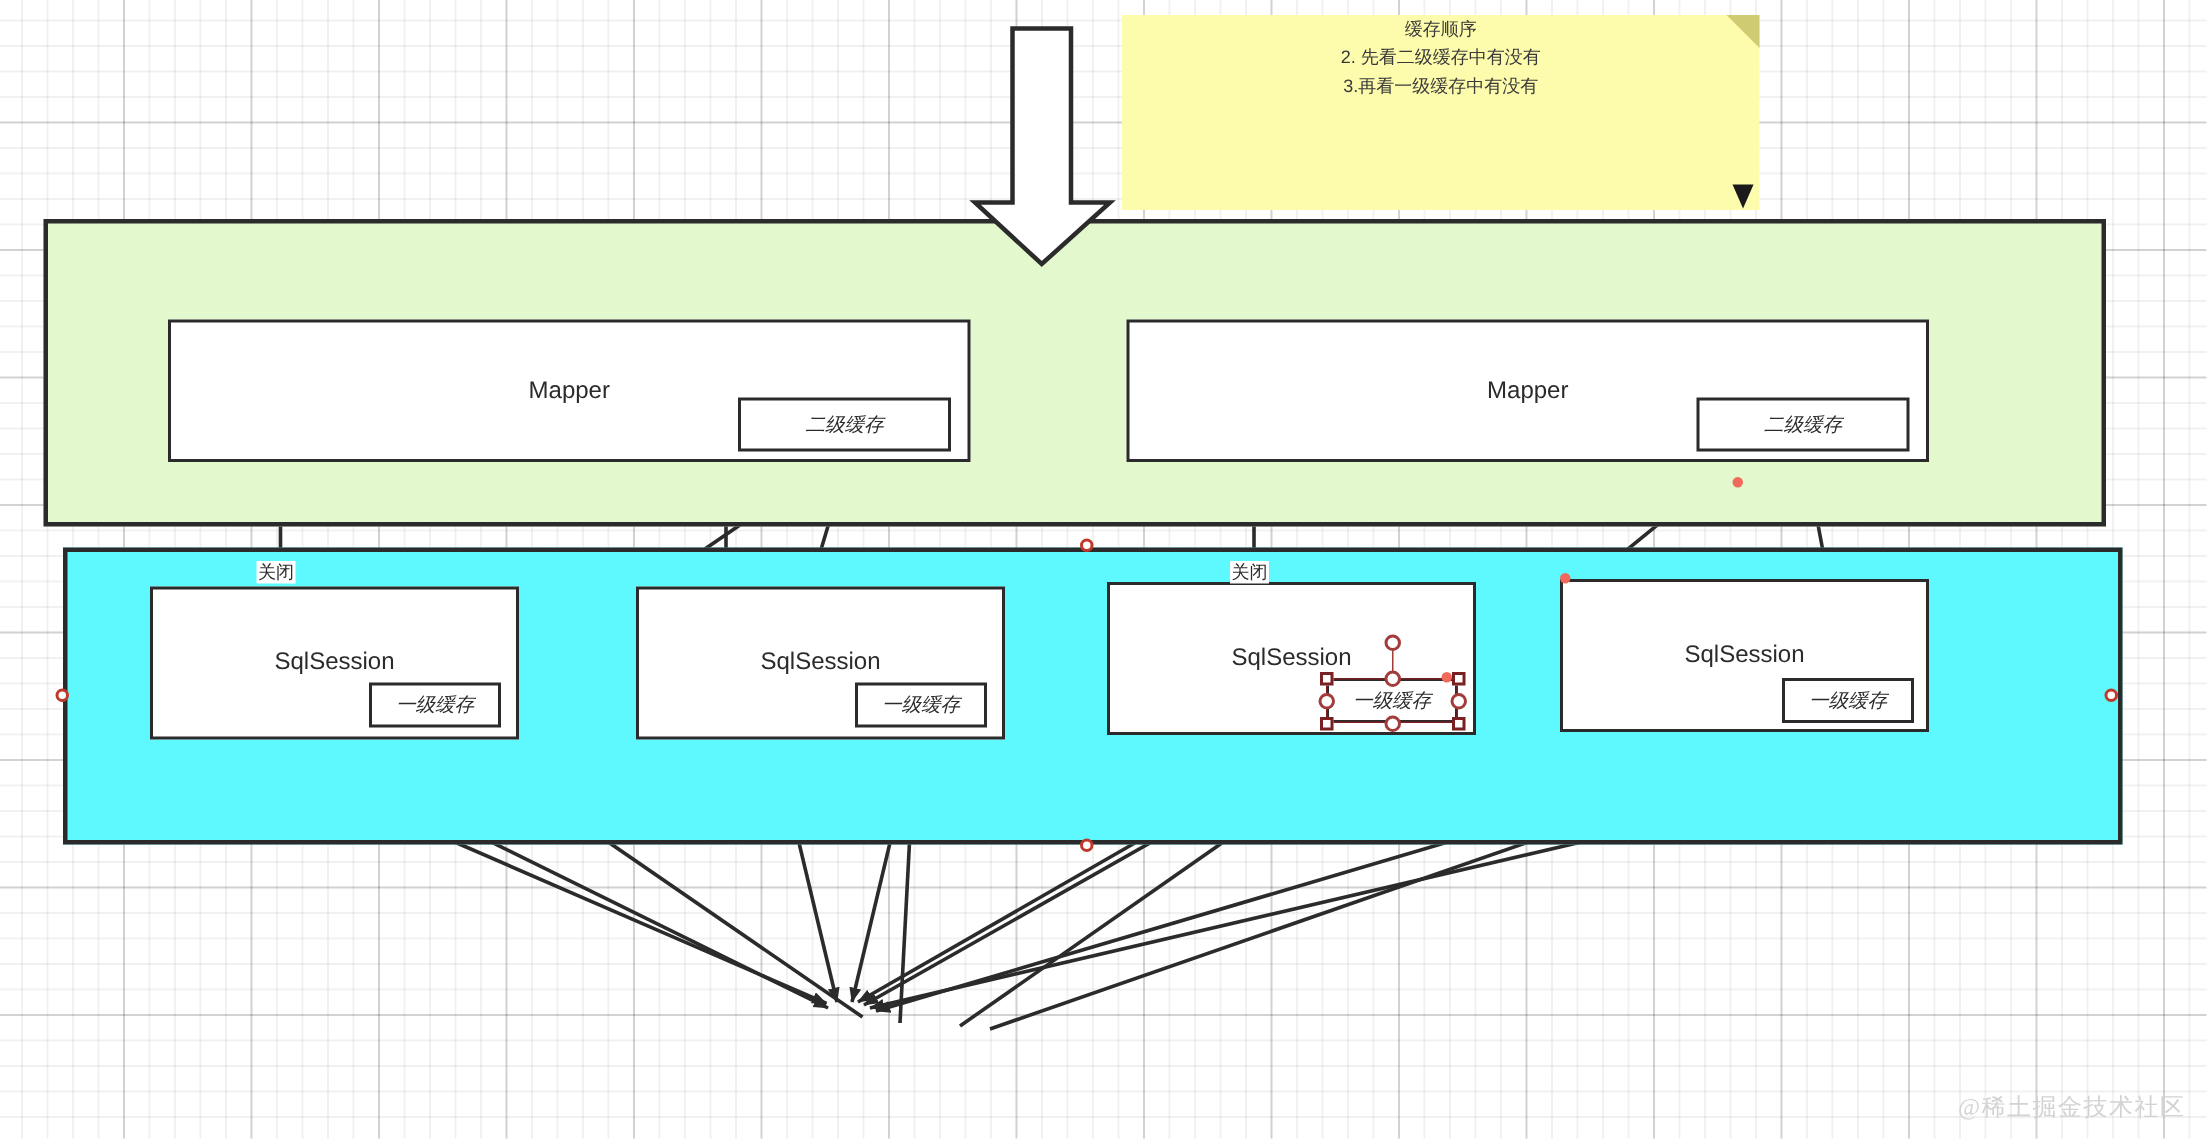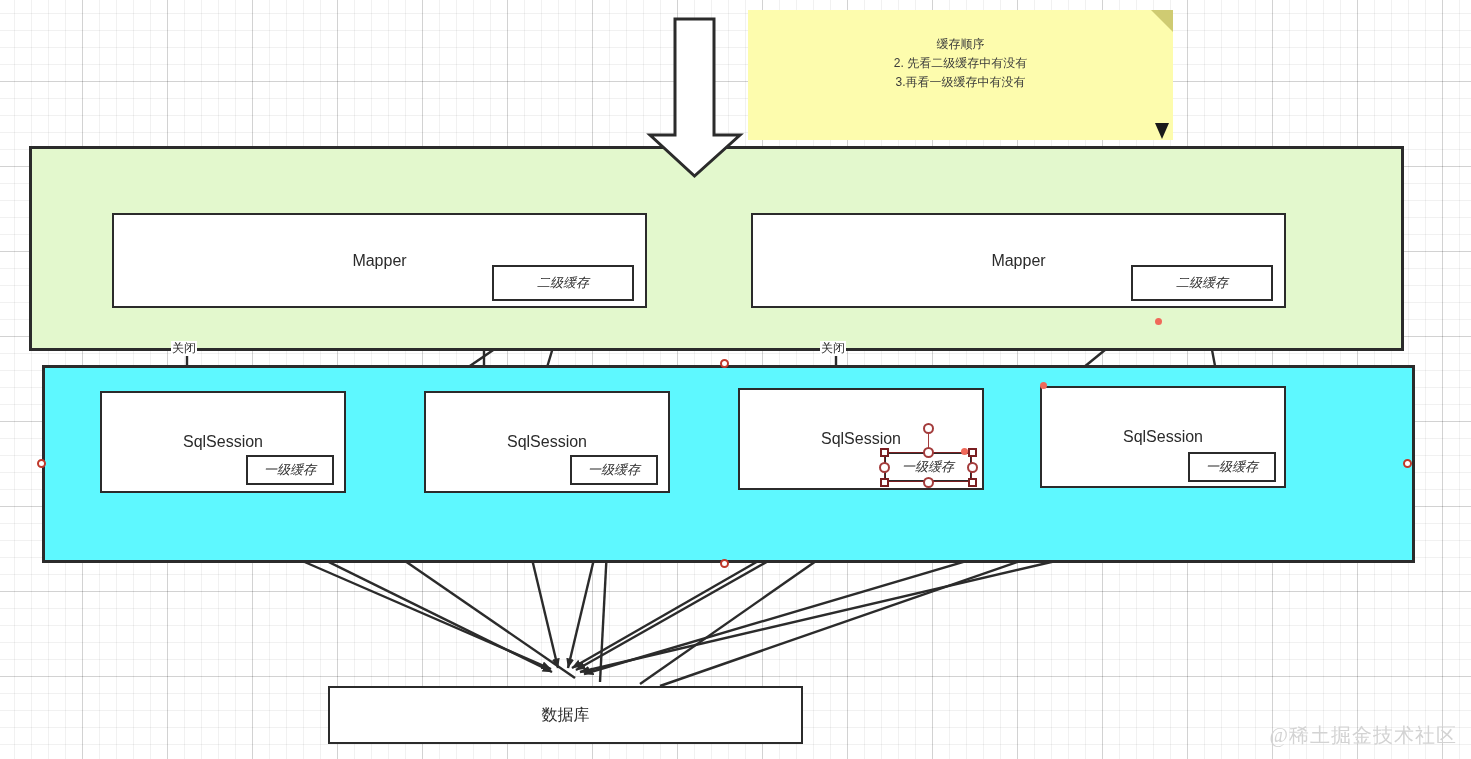--- a/index.html
+++ b/index.html
@@ -53,21 +53,20 @@
     font-style:italic;
   }
   .note{
     position:absolute;
     background:#fdfcad;
     box-sizing:border-box;
     font-size:12px;
     color:#3a3a3a;
     text-align:center;
     line-height:19px;
-    padding-top:25px;
   }
   .note .fold{
     position:absolute;right:0;top:0;
     width:0;height:0;
     border-left:22px solid transparent;
     border-top:22px solid #cfcb72;
   }
   .note .tri{
     position:absolute;right:4px;bottom:1px;
     width:0;height:0;
@@ -76,25 +75,26 @@
     border-top:16px solid #1a1a1a;
   }
   .edge-label{
     position:absolute;
     background:#ffffff;
     font-size:12px;
     color:#2b2b2b;
     padding:0 1px;
     line-height:15px;
     white-space:nowrap;
+    margin-top:33px;
   }
   .watermark{
     position:absolute;
     right:14px;bottom:10px;
-    font-size:20px;
+    font-size:16px;
     color:#d3d3d3;
     letter-spacing:1px;
     font-family:"Liberation Serif","DejaVu Serif",serif;
   }
   .handle-sq{
     position:absolute;width:9px;height:9px;
     background:#ffffff;border:2px solid #7a1f22;
     box-sizing:border-box;
   }
   .handle-ci{
@@ -223,23 +223,20 @@
     <div class="handle-sq" style="left:968px;top:478px;"></div>
   </div>
 
   <div class="node whitebox" style="left:1040px;top:386px;width:246px;height:102px;">
     <span>SqlSession</span>
   </div>
   <div class="node cachebox" style="left:1188px;top:452px;width:88px;height:30px;">
     <span>一级缓存</span>
   </div>
 
-  <div class="node whitebox" style="left:328px;top:686px;width:475px;height:58px;">
-    <span>数据库</span>
-  </div>
 
   <svg class="svg-layer" viewBox="0 0 1471 759" xmlns="http://www.w3.org/2000/svg">
     <path d="M675,19 L714,19 L714,135 L740,135 L694.5,176 L650,135 L675,135 Z" fill="#ffffff" stroke="#2b2b2b" stroke-width="3" stroke-linejoin="miter"></path>
   </svg>
 
   <div class="note" style="left:748px;top:10px;width:425px;height:130px;">
     <div class="fold"></div>
     <div>缓存顺序</div>
     <div>2. 先看二级缓存中有没有</div>
     <div>3.再看一级缓存中有没有</div>

